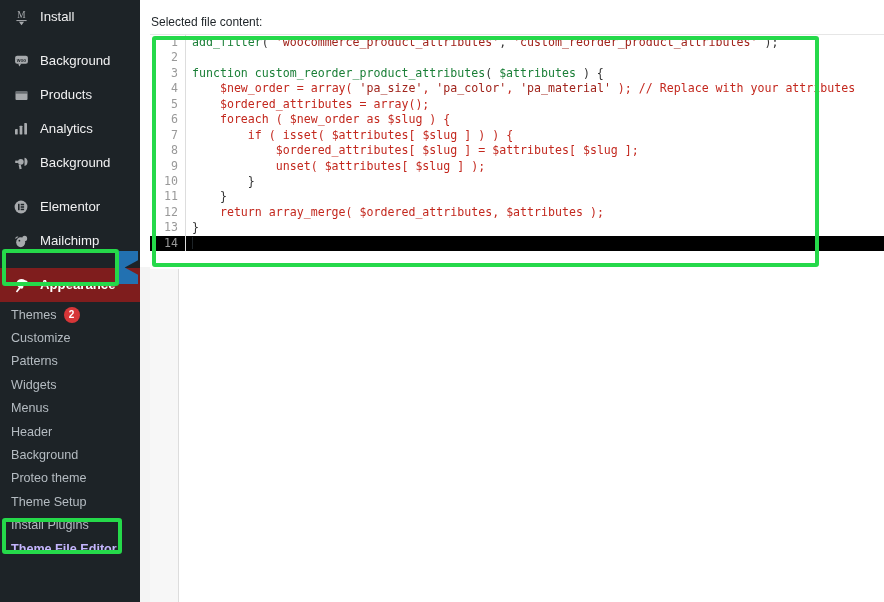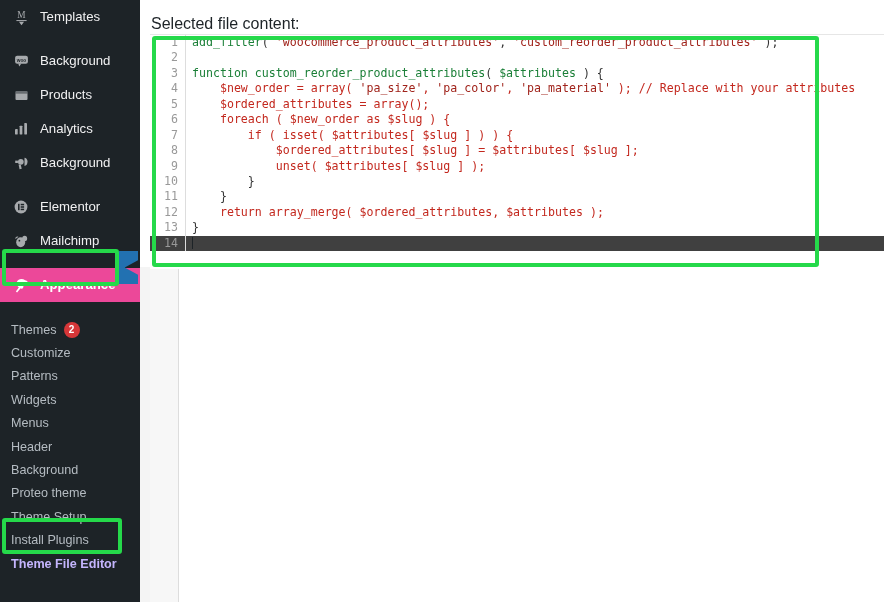--- a/index.html
+++ b/index.html
@@ -32,30 +32,30 @@
     width: 20px; height: 20px;
     margin-right: 9px;
     flex: 0 0 20px;
     display: flex; align-items: center; justify-content: center;
     color: #a7aaad;
   }
   .menu-item .mi-icon svg { display:block; }
   .menu-item .mi-label { white-space: nowrap; }
 
   .menu-item.current {
-    background: #ec4899;
+    background: #7f1d1d;
     color: #fff;
     font-weight: 600;
   }
   .menu-item.current .mi-icon { color: #fff; }
 
   .sep { height: 10px; }
 
   
-  .submenu { padding: 16px 0 6px 0; background: #1d2327; }
+  .submenu { padding: 1px 0 6px 0; background: #1d2327; }
   .sub-item {
     height: 23.4px;
     display: flex; align-items: center;
     padding-left: 11px;
     color: #b5bcc2;
     font-size: 12.6px;
     box-sizing: border-box;
     white-space: nowrap;
   }
   .sub-item .badge, .menu-item .badge {
@@ -95,21 +95,21 @@
   #content {
     flex: 1 1 auto;
     height: 602px;
     background: #ffffff;
     position: relative;
     overflow: hidden;
   }
   #page-label {
     position: absolute;
     left: 11px; top: 15px;
-    font-size: 16px;
+    font-size: 12px;
     color: #1d2327;
     white-space: nowrap;
   }
 
   
   #editor {
     position: absolute;
     left: 10px; top: 34px;
     right: 0;
     height: 235px;
@@ -118,21 +118,21 @@
     box-sizing: border-box;
     overflow: hidden;
   }
   .code-rows {
     font-family: "DejaVu Sans Mono", "Liberation Mono", monospace;
     font-size: 11.6px;
     line-height: 15.45px;
     white-space: pre;
   }
   .code-row { display: flex; height: 15.45px; align-items: center; }
-  .code-row.active { background: #404040; }
+  .code-row.active { background: #000000; }
   .gutter {
     flex: 0 0 28px;
     width: 28px;
     text-align: right;
     padding-right: 7px;
     color: #999999;
     border-right: 1px solid #dddddd;
     box-sizing: content-box;
     -webkit-user-select: none; user-select: none;
   }
@@ -175,21 +175,21 @@
   <div id="sidebar">
     <div id="menu-top">
         <div class="menu-item">
           <span class="mi-icon">
             <svg width="17" height="17" viewBox="0 0 20 20" fill="currentColor">
               <text x="10" y="11" font-size="11" font-family="serif" text-anchor="middle" fill="currentColor">M</text>
               <path d="M4 13h12v1.2H4z"></path>
               <path d="M10 19l-3-4h6z"></path>
             </svg>
           </span>
-          <span class="mi-label">Templates</span>
+          <span class="mi-label">Install</span>
         </div>
         <div class="sep"></div>
         <div class="menu-item">
           <span class="mi-icon">
             <svg width="17" height="16" viewBox="0 0 20 20">
               <rect x="2" y="3.5" width="16" height="10" rx="2.5" fill="currentColor"></rect>
               <path d="M6 13l1.2 4 2.6-4z" fill="currentColor"></path>
               <text x="10" y="10.8" font-size="6" font-weight="bold" text-anchor="middle" fill="#1d2327" font-family="sans-serif">woo</text>
             </svg>
           </span>

